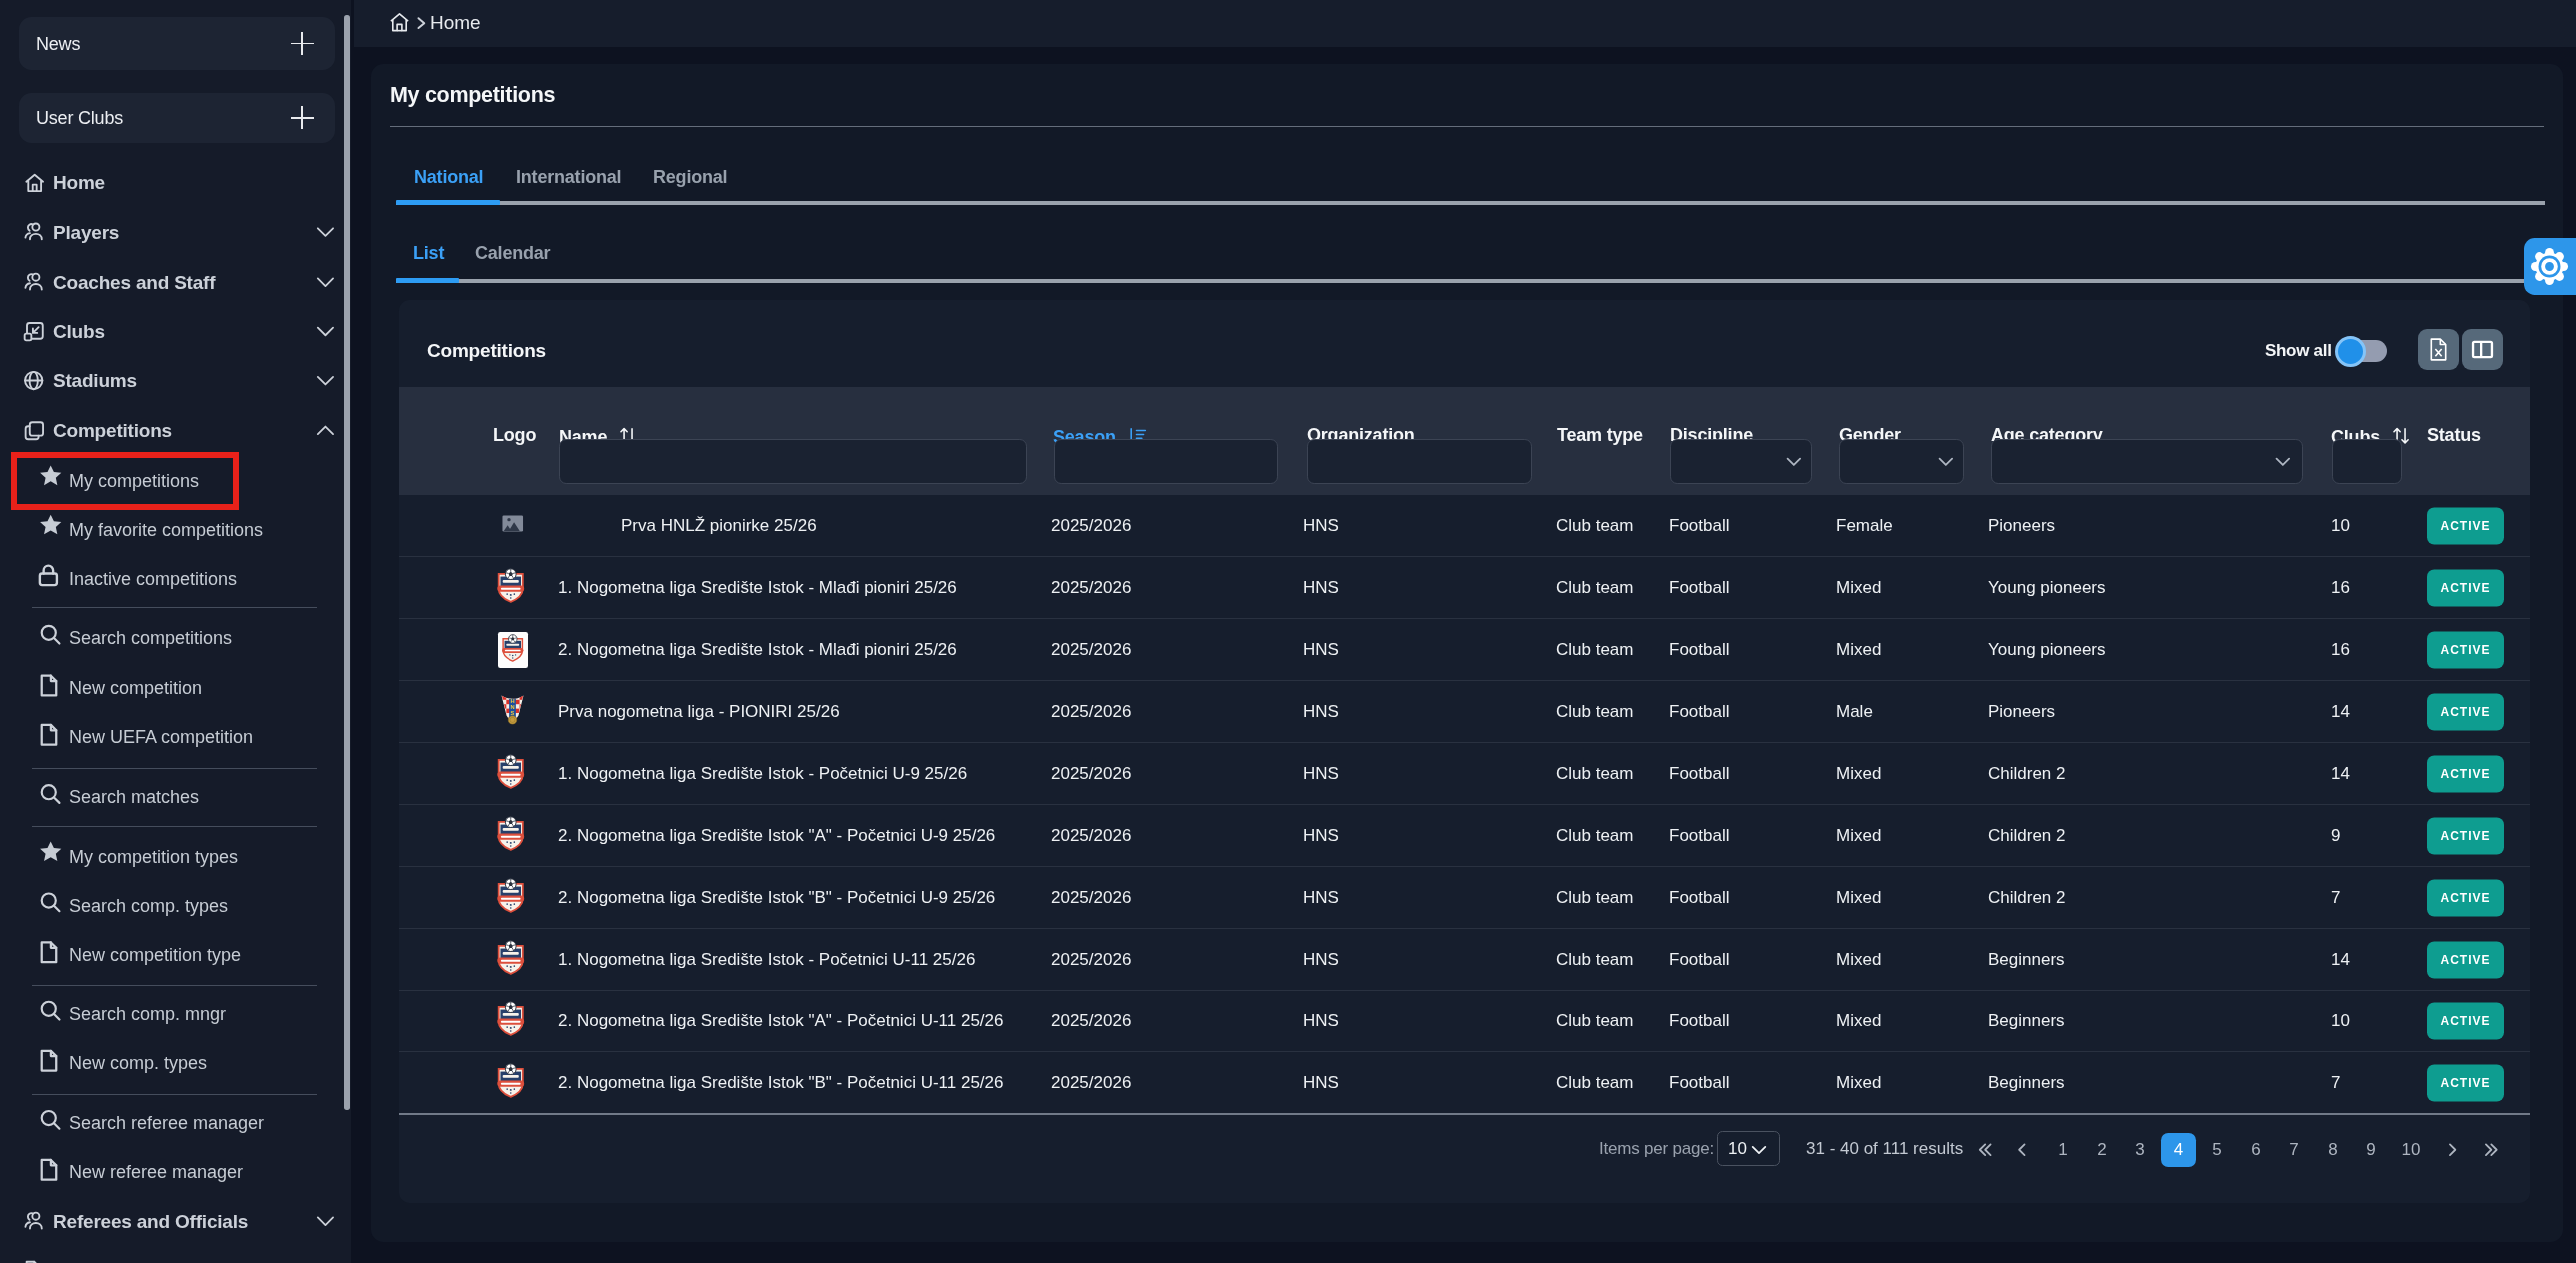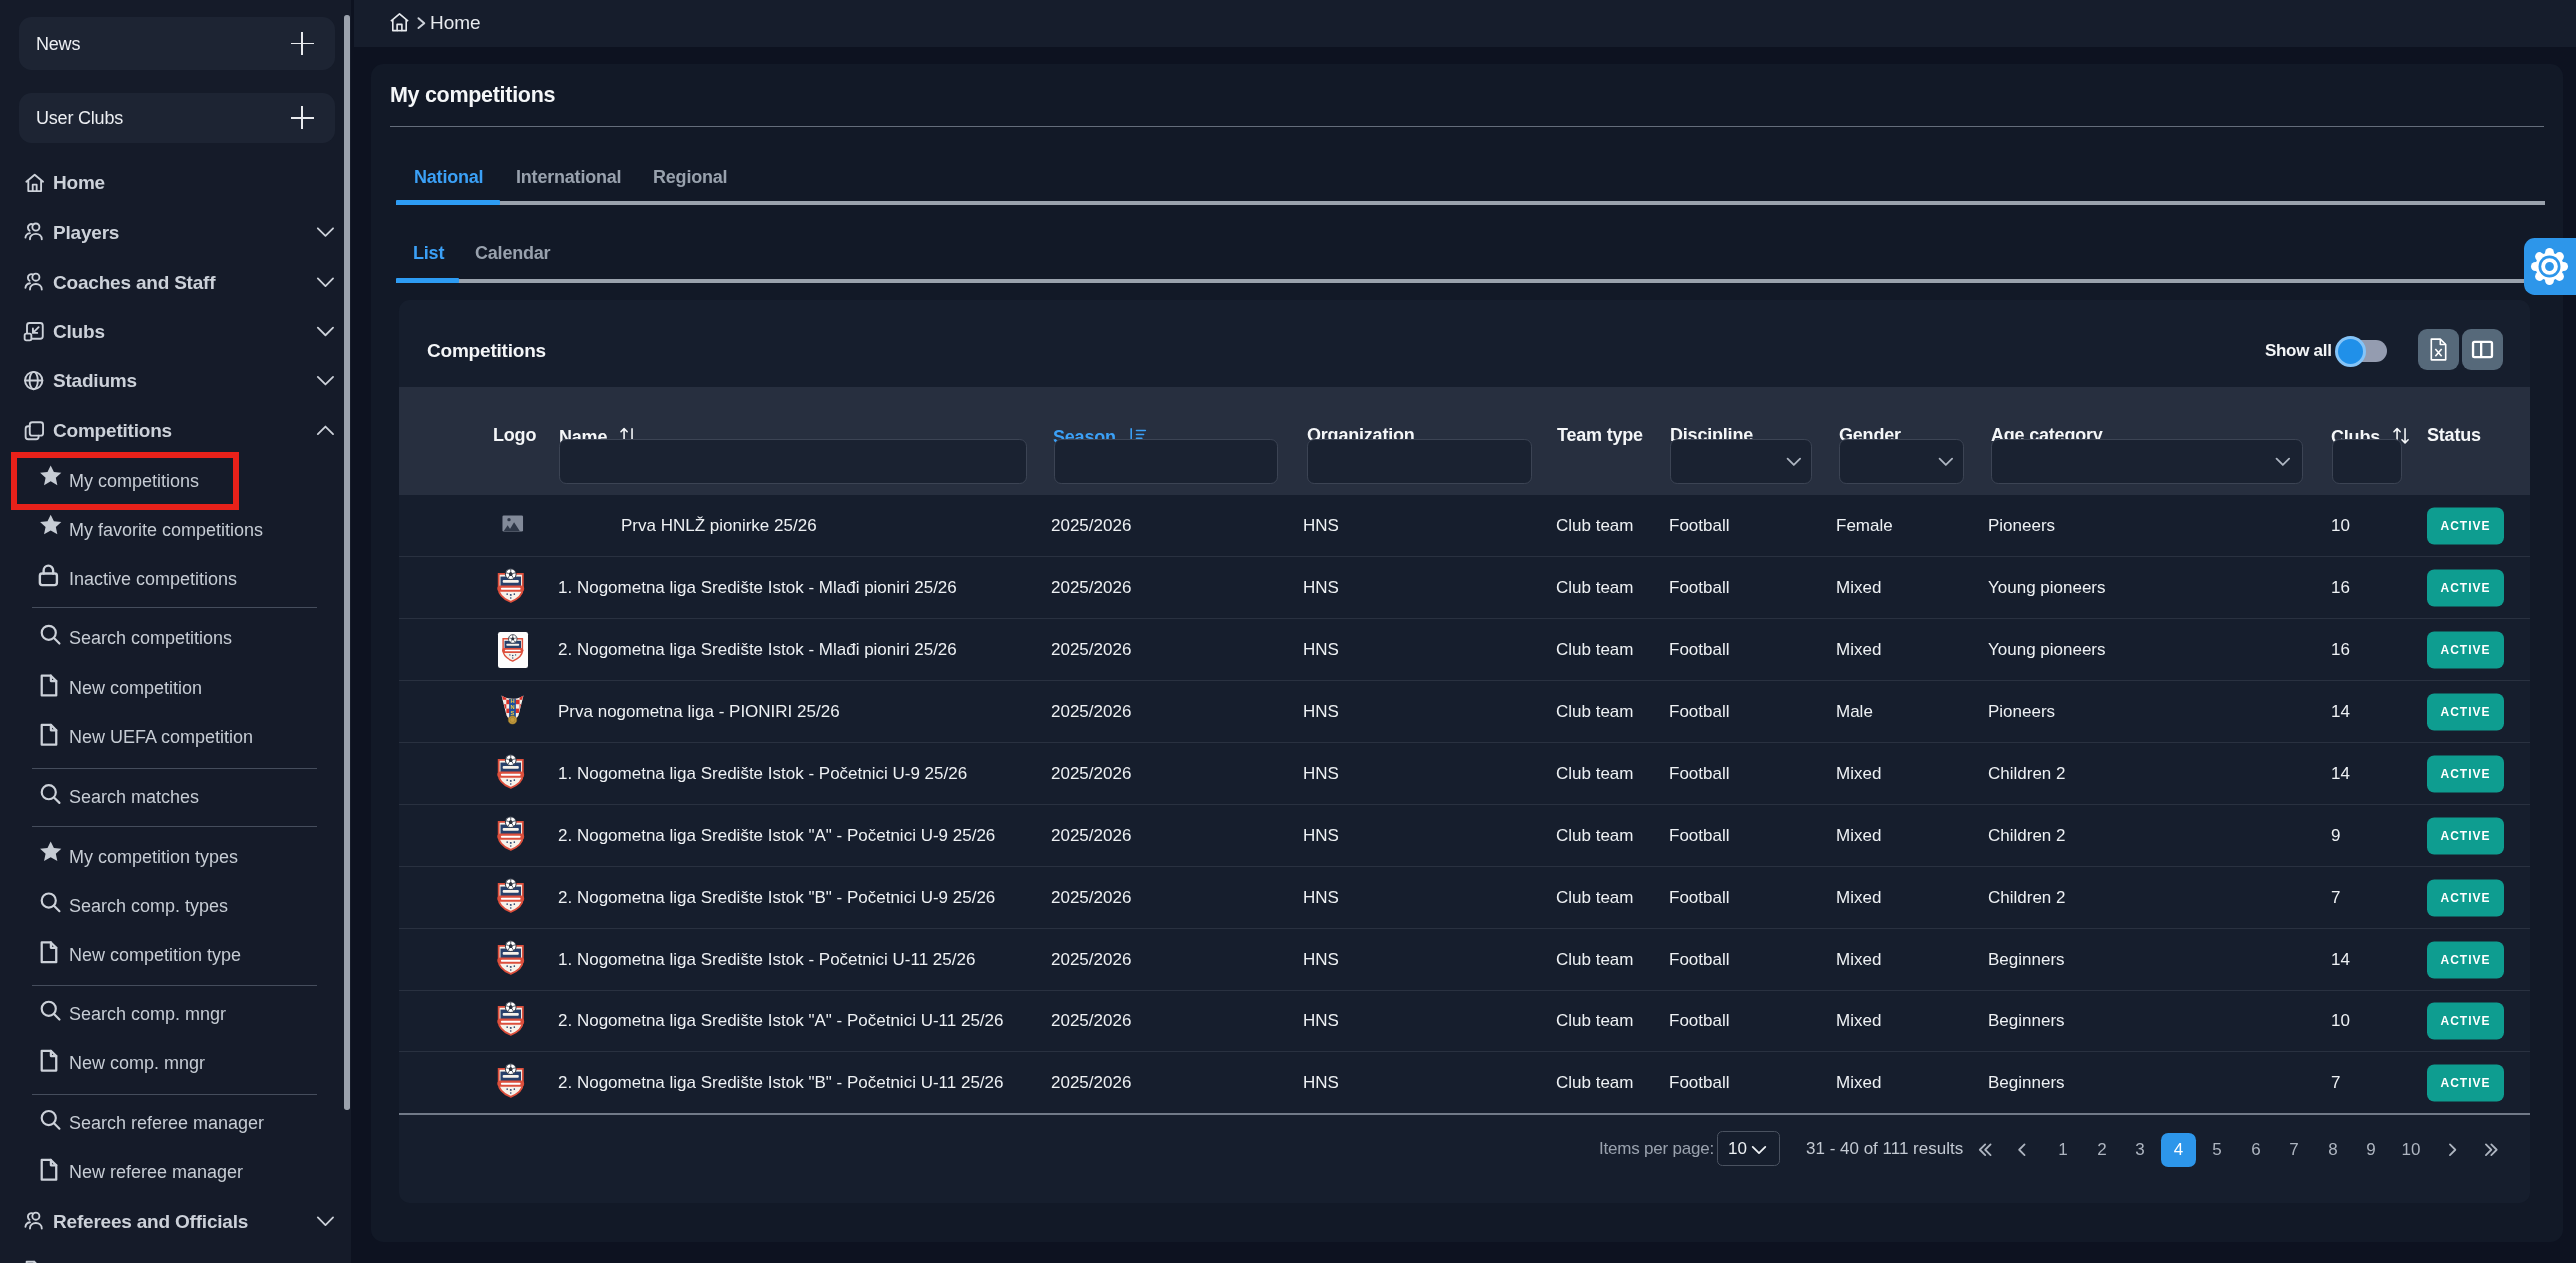--- a/index.html
+++ b/index.html
@@ -107,21 +107,21 @@
     <span class="lb">Search comp. types</span>
   </div>
 <div class="abs nav sub" style="top:930px;">
     <span class="lb">New competition type</span>
   </div>
 <div class="abs sep" style="top:985px;"></div>
 <div class="abs nav sub" style="top:989px;">
     <span class="lb">Search comp. mngr</span>
   </div>
 <div class="abs nav sub" style="top:1038px;">
-    <span class="lb">New comp. mngr</span>
+    <span class="lb">New comp. types</span>
   </div>
 <div class="abs sep" style="top:1094px;"></div>
 <div class="abs nav sub" style="top:1098px;">
     <span class="lb">Search referee manager</span>
   </div>
 <div class="abs nav sub" style="top:1147px;">
     <span class="lb">New referee manager</span>
   </div>
 <div class="abs nav" style="top:1197px;">
     <span class="lb">Referees and Officials</span>

